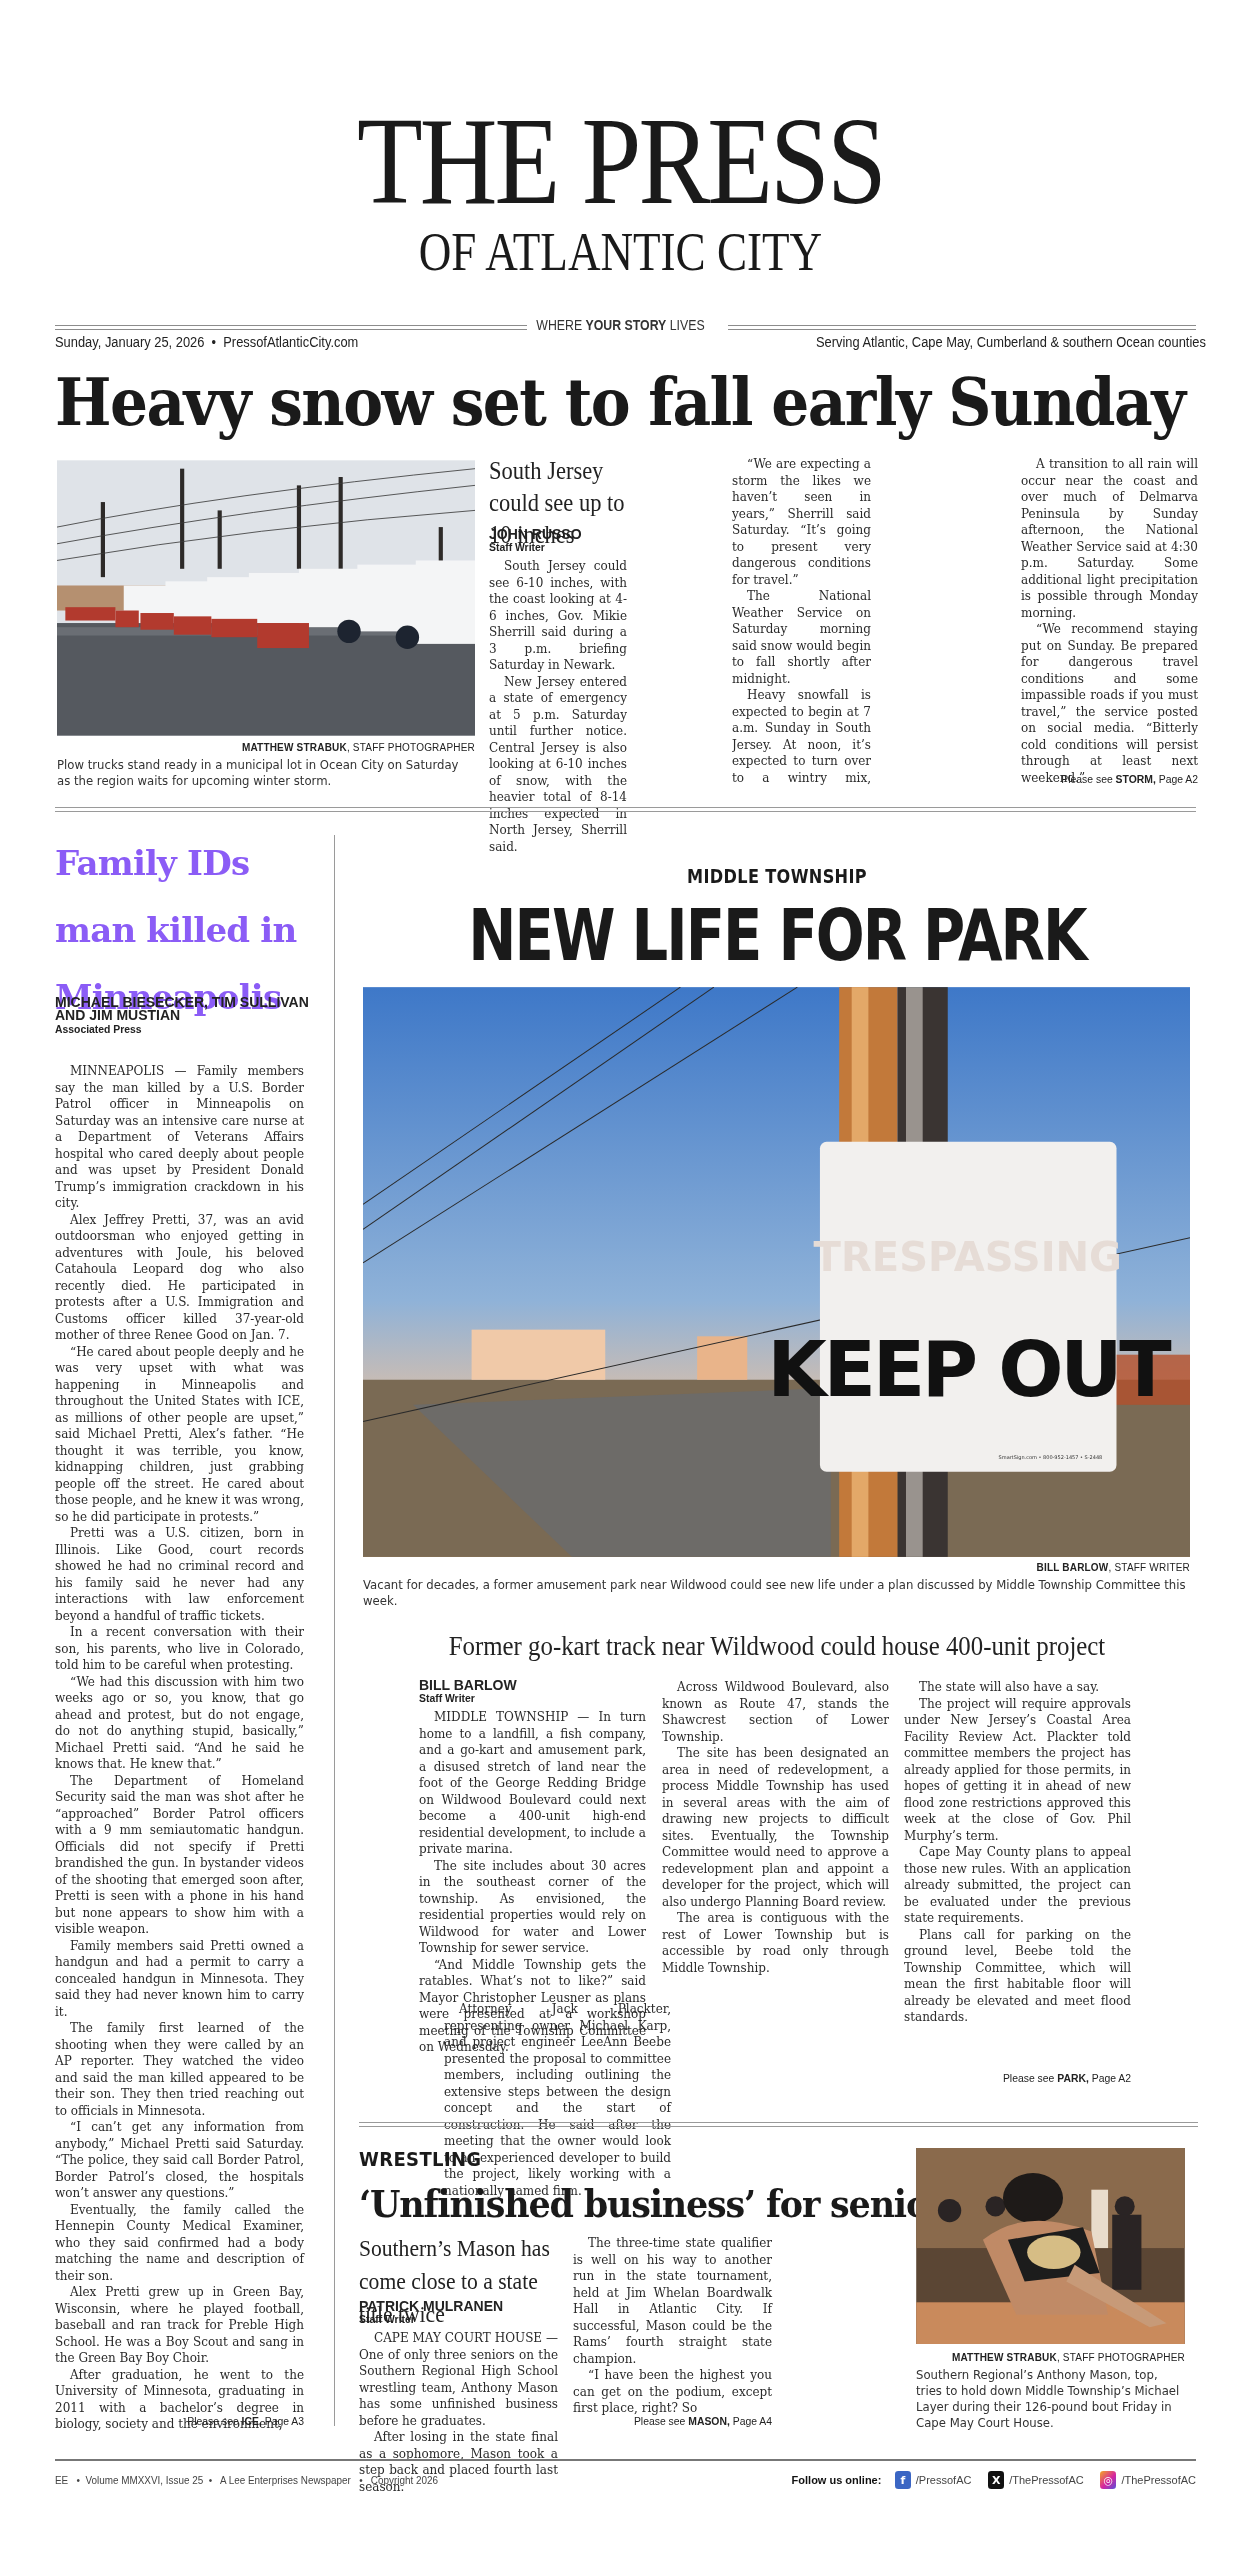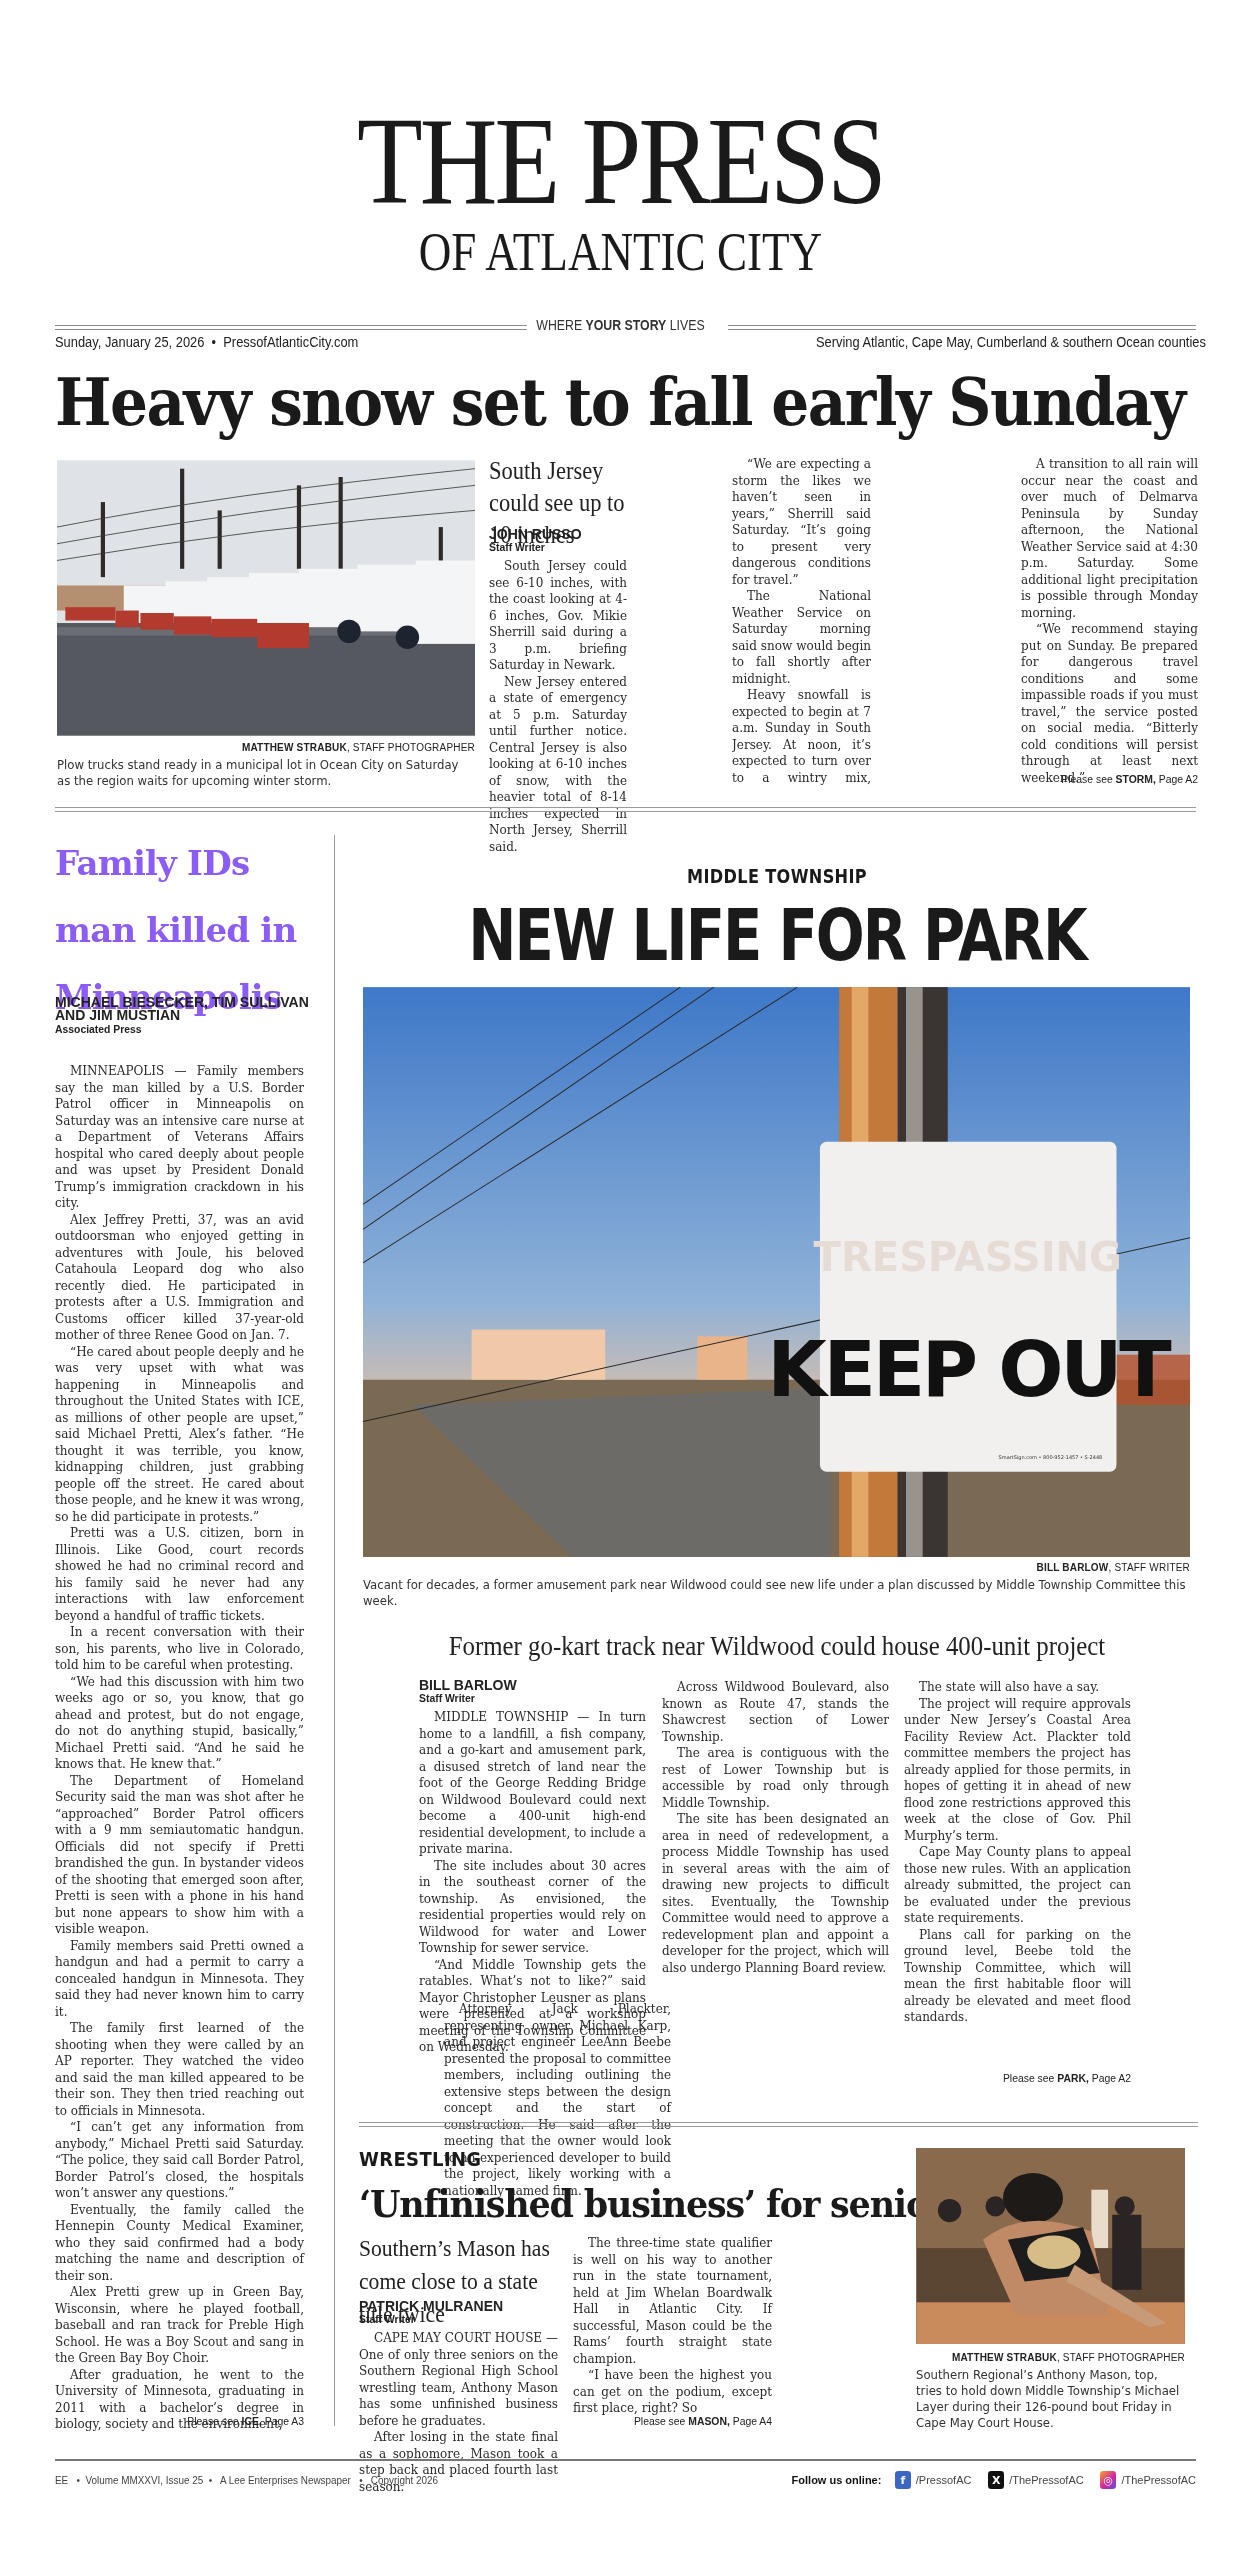--- a/index.html
+++ b/index.html
@@ -283,22 +283,22 @@
   <p>MIDDLE TOWNSHIP — In turn home to a landfill, a fish company, and a go-kart and amusement park, a disused stretch of land near the foot of the George Redding Bridge on Wildwood Boulevard could next become a 400-unit high-end residential development, to include a private marina.</p>
   <p>The site includes about 30 acres in the southeast corner of the township. As envisioned, the residential properties would rely on Wildwood for water and Lower Township for sewer service.</p>
   <p>“And Middle Township gets the ratables. What’s not to like?” said Mayor Christopher Leusner as plans were presented at a workshop meeting of the Township Committee on Wednesday.</p>
 </div>
 <div class="abs body" style="left:419px; top:2001px; width:227px;margin-left:25px;">
   <p>Attorney Jack Plackter, representing owner Michael Karp, and project engineer LeeAnn Beebe presented the proposal to committee members, including outlining the extensive steps between the design concept and the start of construction. He said after the meeting that the owner would look to an experienced developer to build the project, likely working with a nationally named firm.</p>
 </div>
 <div class="abs body" style="left:662px; top:1679px; width:227px; height:0;"></div>
 <div class="abs body" style="left:662px; top:1679px; width:227px;">
   <p>Across Wildwood Boulevard, also known as Route 47, stands the Shawcrest section of Lower Township.</p>
+  <p>The site has been designated an area in need of redevelopment, a process Middle Township has used in several areas with the aim of drawing new projects to difficult sites. Eventually, the Township Committee would need to approve a redevelopment plan and appoint a developer for the project, which will also undergo Planning Board review.</p>
   <p>The area is contiguous with the rest of Lower Township but is accessible by road only through Middle Township.</p>
-  <p>The site has been designated an area in need of redevelopment, a process Middle Township has used in several areas with the aim of drawing new projects to difficult sites. Eventually, the Township Committee would need to approve a redevelopment plan and appoint a developer for the project, which will also undergo Planning Board review.</p>
 </div>
 <div class="abs body" style="left:904px; top:1679px; width:227px;">
   <p>The state will also have a say.</p>
   <p>The project will require approvals under New Jersey’s Coastal Area Facility Review Act. Plackter told committee members the project has already applied for those permits, in hopes of getting it in ahead of new flood zone restrictions approved this week at the close of Gov. Phil Murphy’s term.</p>
   <p>Cape May County plans to appeal those new rules. With an application already submitted, the project can be evaluated under the previous state requirements.</p>
   <p>Plans call for parking on the ground level, Beebe told the Township Committee, which will mean the first habitable floor will already be elevated and meet flood standards.</p>
 </div>
 <div class="abs jump" style="left:904px; top:2073px; width:227px;"><span>Please see </span><b>PARK,</b><span> Page A2</span></div>
 
 <div class="abs section-rule" style="left:359px; top:2122px; width:839px;"></div>

